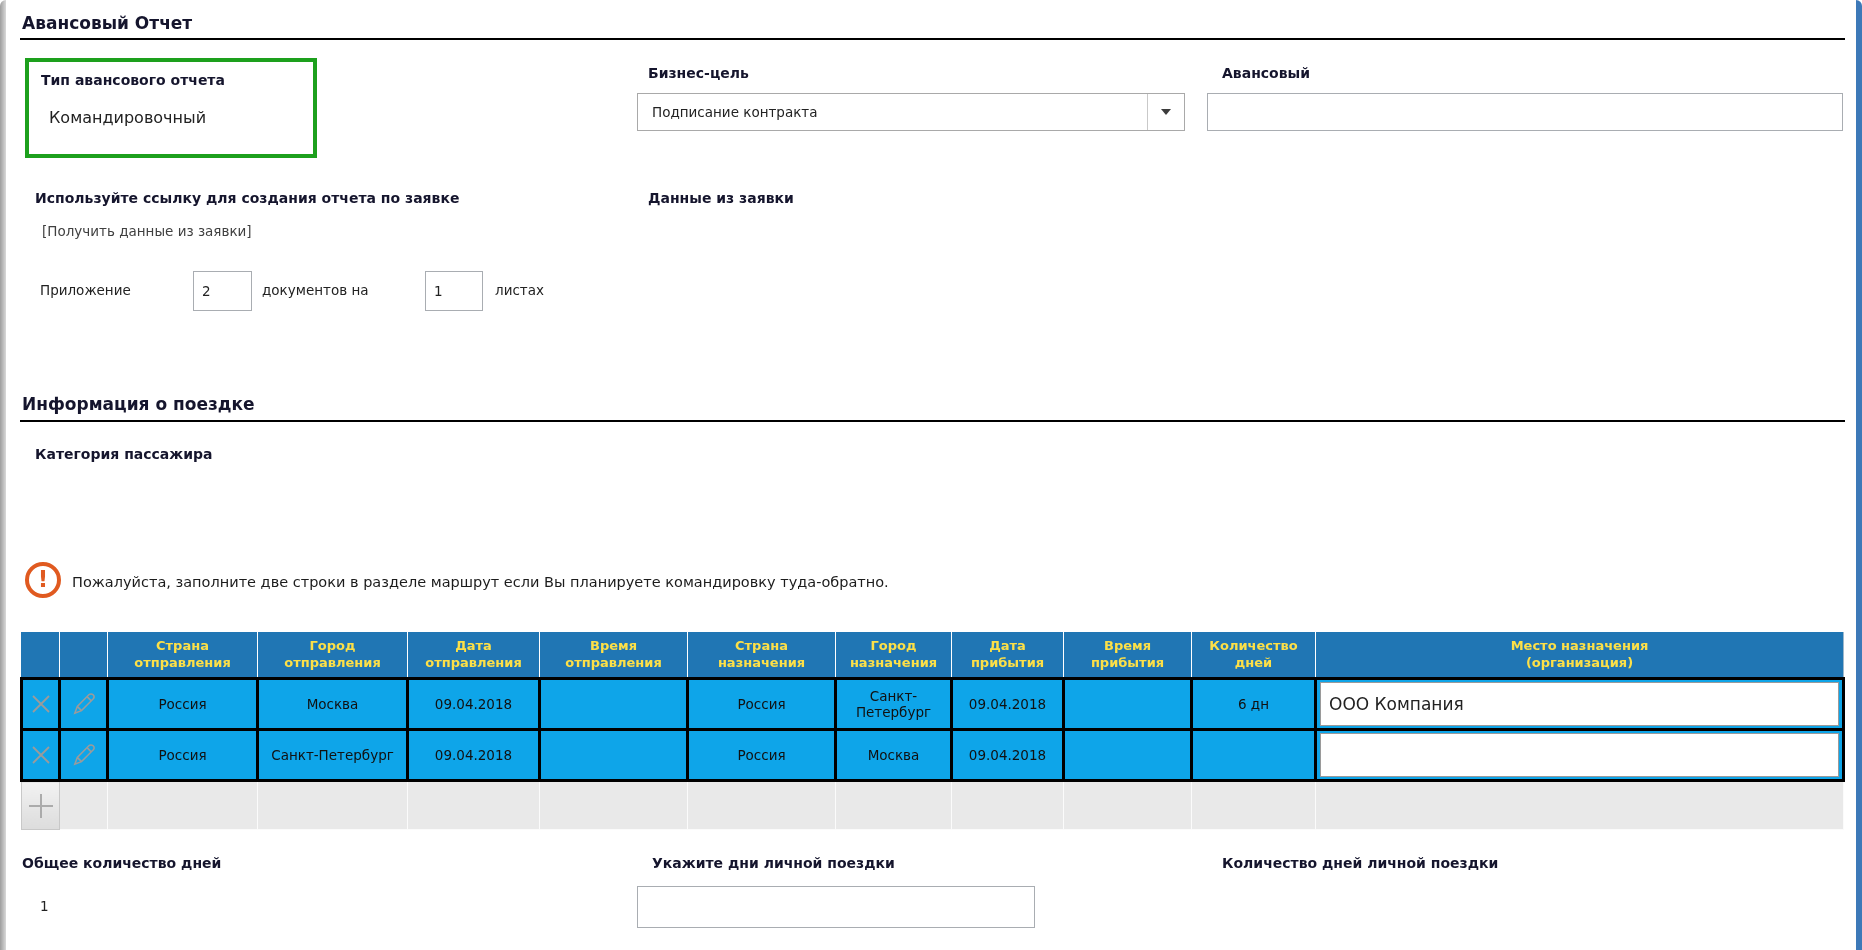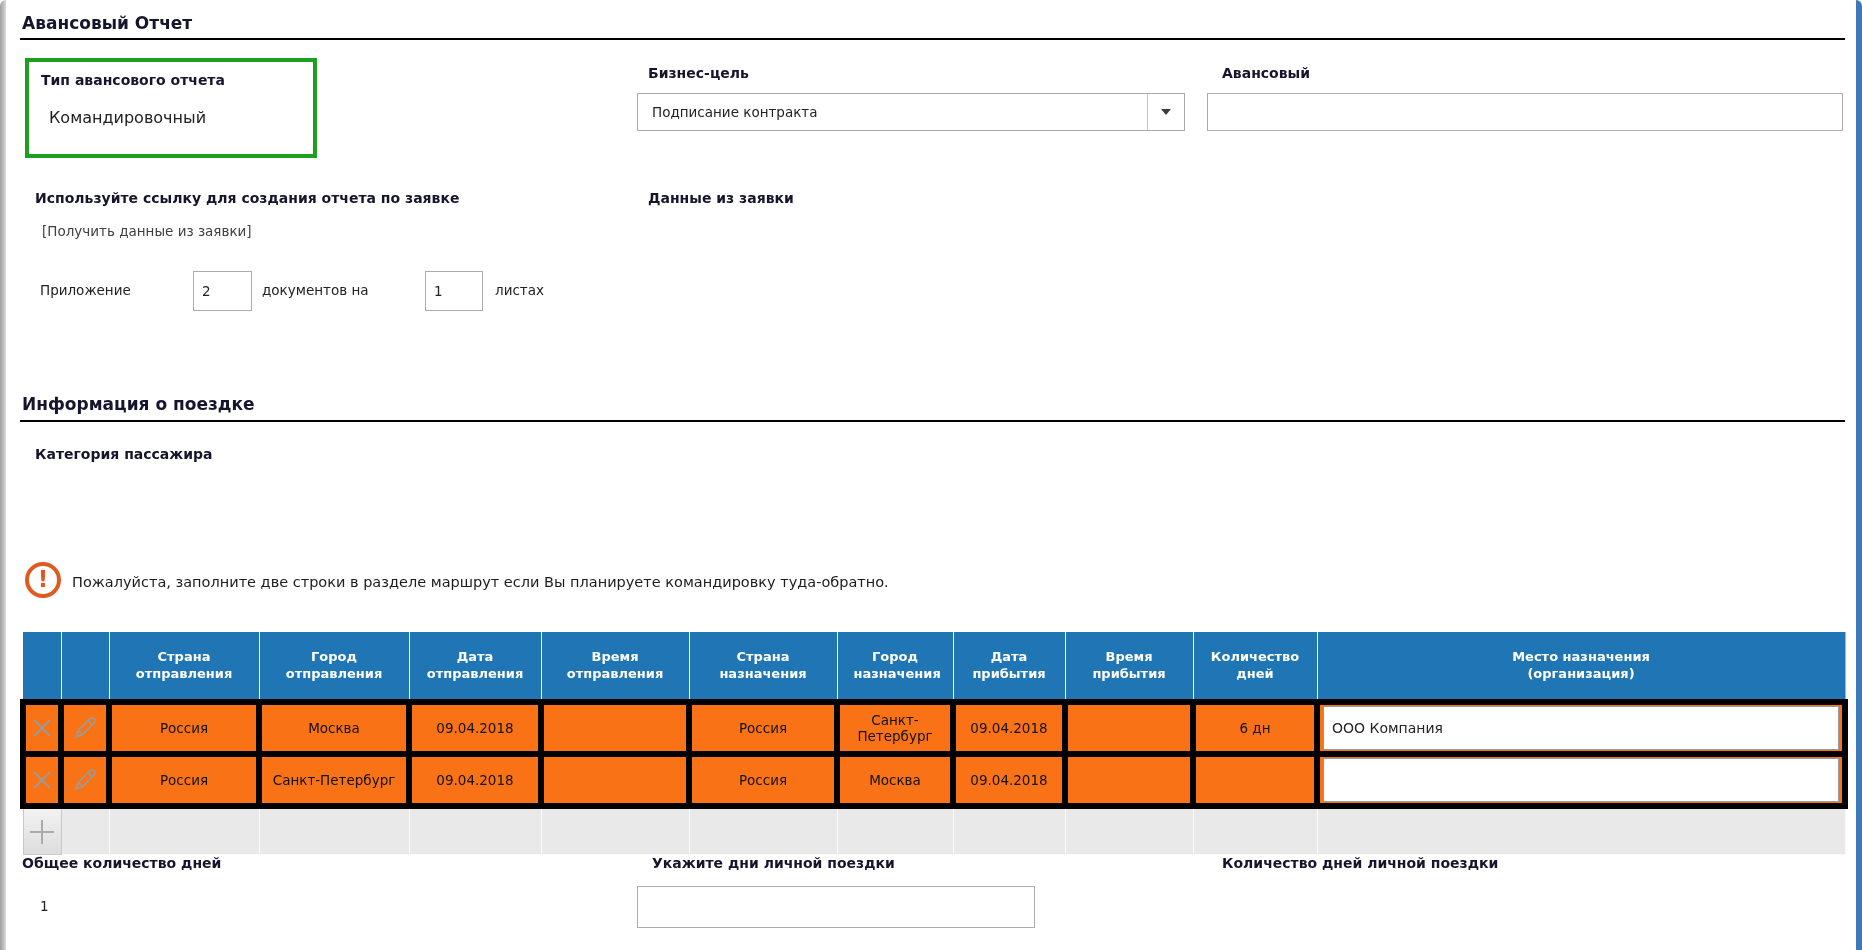--- a/index.html
+++ b/index.html
@@ -34,31 +34,31 @@
 
   .link { position:absolute; font-size:13.5px; color:#404040; text-decoration:none; white-space:nowrap; cursor:pointer; }
 
   .warn-ico { position:absolute; left:25px; top:562px; width:36px; height:36px; border:4px solid #e05a20;
               border-radius:50%; display:flex; align-items:center; justify-content:center; }
   .warn-ico span { font-size:23px; font-weight:bold; color:#e05a20; line-height:1; margin-top:-2px; }
   .warn-text { position:absolute; left:72px; top:574px; font-size:14.5px; color:#1c1c1c; }
 
   
   table.route { position:absolute; left:20px; top:632px; width:1822px; border-collapse:collapse; table-layout:fixed; }
-  table.route th { background:#2076b4; color:#ffffff; font-size:13px; font-weight:bold; text-align:center;
-                   height:46px; line-height:1.3; border:1px solid #fff; border-top:1px solid #2076b4; padding:16px; }
+  table.route th { background:#2076b4; color:#fde047; font-size:13px; font-weight:bold; text-align:center;
+                   height:46px; line-height:1.3; border:1px solid #fff; border-top:1px solid #2076b4; padding:4px; }
   table.route th:first-child { border-left:1px solid #2076b4; }
   table.route th:last-child  { border-right:1px solid #9db8cc; }
-  table.route td { border:6px solid #000000; height:51px; font-size:13.5px; color:#111; text-align:center;
-                   background:#f97316; padding:1px 3px; vertical-align:middle; overflow:hidden; }
+  table.route td { border:3px solid #000000; height:51px; font-size:13.5px; color:#111; text-align:center;
+                   background:#0ea5e9; padding:1px 3px; vertical-align:middle; overflow:hidden; }
   td.icon-cell { background:linear-gradient(180deg,#f7f7f7,#e2e2e2); cursor:pointer; padding:0; }
   td.icon-cell svg { display:block; margin:0 auto; }
   tr.add-row td { background:#e9e9e9; height:49px; border:1px solid #fbfbfb; border-top:1px solid #c8c8c8; }
   tr.add-row td.icon-cell { background:linear-gradient(180deg,#f2f2f2,#dcdcdc); border:1px solid #c8c8c8; }
-  .org-input { width:100%; height:44px; border:1px solid #9a9a9a; font-size:14px; padding:0 8px;
+  .org-input { width:100%; height:44px; border:1px solid #9a9a9a; font-size:17px; padding:0 8px;
                font-family:"DejaVu Sans","Liberation Sans",sans-serif; color:#222; outline:none; }
 </style>
 </head>
 <body>
 
 <div id="frame">
   <div class="edge-left"></div>
   <div class="edge-right"></div>
 
   <div class="sect-title" style="left:22px; top:13px;">Авансовый Отчет</div>

